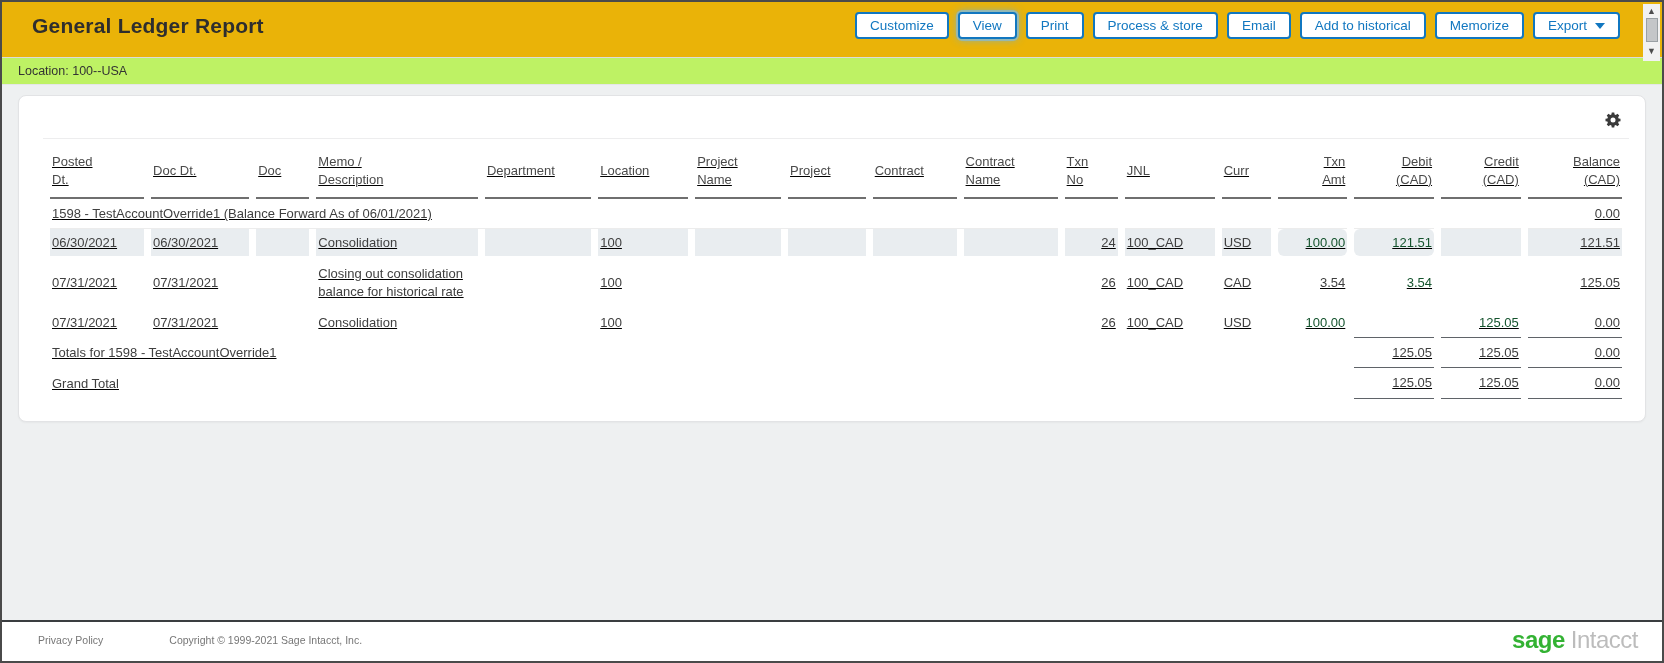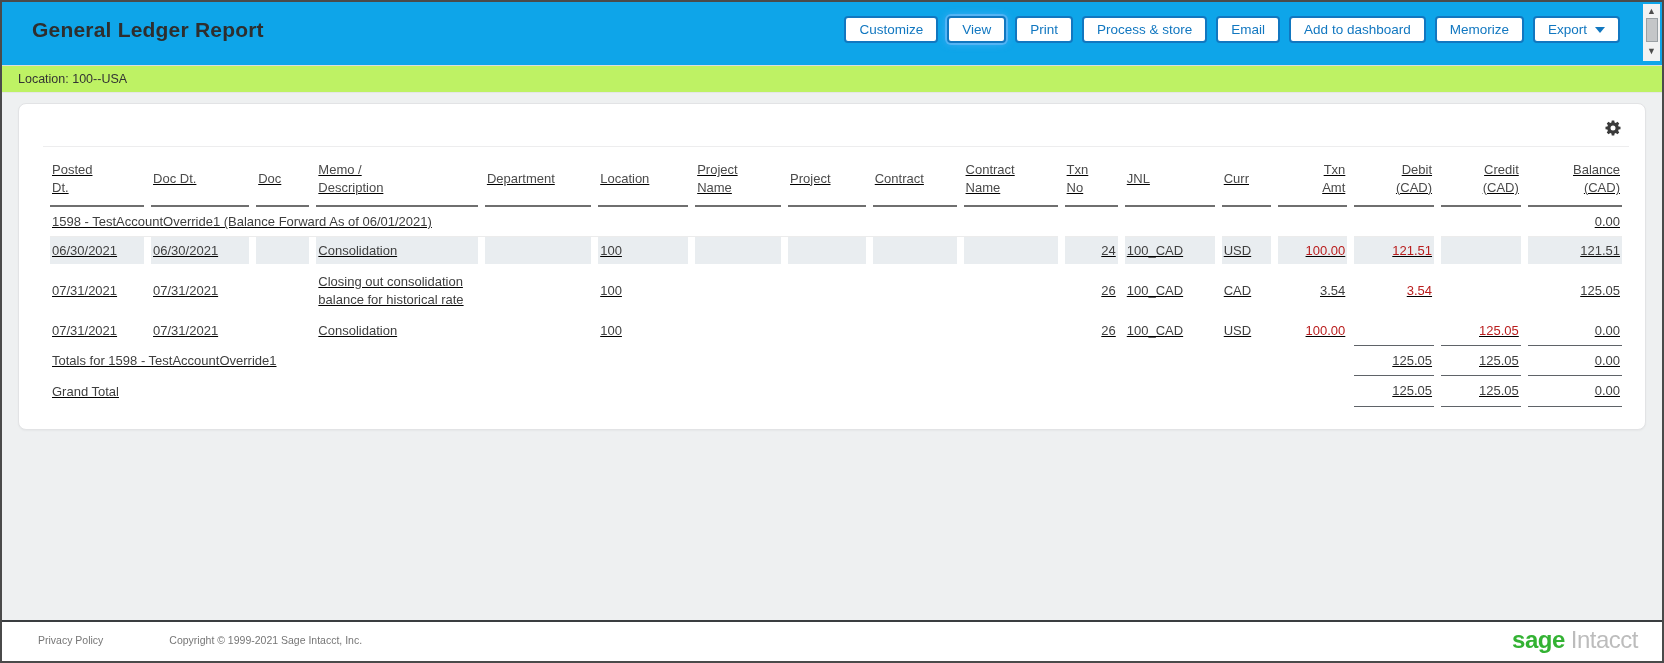--- a/index.html
+++ b/index.html
@@ -10,21 +10,21 @@
     position: relative;
     width: 1664px; height: 663px;
     border: 2px solid #4a4a4a;
     background: #eef0f1;
     display: flex; flex-direction: column;
     overflow: hidden;
   }
 
   
   .topbar {
-    height: 64px; background:#0ea5e9;
+    height: 56px; background:#eab308;
     border-bottom: 1px solid #dcdcdc;
     display: flex; align-items: center;
     padding: 0 28px 8px 30px;
     flex: 0 0 auto;
   }
   .page-title {
     font-size: 21px; font-weight: 700; color:#2e2e2e;
     letter-spacing: .2px;
     flex: 0 0 auto;
   }
@@ -83,21 +83,21 @@
     font-weight: 400; color:#4a4a4a; font-size: 13px;
     vertical-align: middle; padding: 12px 2px 9px 2px;
     border-bottom: 2px solid #6f6f6f; line-height: 1.35;
   }
   td { vertical-align: middle; padding: 5px 2px; line-height: 1.35; }
   .c-l { text-align: left; }
   .c-r { text-align: right; }
   .striped td { background: #e9edf0; }
   .group-row td { padding: 6px 2px 5px 2px; border-bottom: 1px solid #ececec; }
   .memo-row td { padding: 9px 2px; }
-  td.link { color:#b91c1c; cursor:pointer; }
+  td.link { color:#14532d; cursor:pointer;border-radius:6px; }
   .total-row td, .grand-row td { padding: 6px 2px; }
   td.tot { border-top: 1px solid #5f6368; border-bottom: 1px solid #5f6368; }
   td.gtot { border-bottom: 1px solid #5f6368; }
 
   col.c1{width:92px} col.c2{width:96px} col.c3{width:52px} col.c4{width:158px}
   col.c5{width:104px} col.c6{width:88px} col.c7{width:84px} col.c8{width:76px}
   col.c9{width:82px} col.c10{width:92px} col.c11{width:52px} col.c12{width:88px}
   col.c13{width:48px} col.c14{width:68px} col.c15{width:78px} col.c16{width:78px}
   col.c17{width:92px}
 
@@ -125,21 +125,21 @@
   </div>
 
   <div class="topbar">
     <div class="page-title">General Ledger Report</div>
     <div class="toolbar">
       <button class="btn">Customize</button>
       <button class="btn focused">View</button>
       <button class="btn">Print</button>
       <button class="btn">Process &amp; store</button>
       <button class="btn">Email</button>
-      <button class="btn">Add to dashboard</button>
+      <button class="btn">Add to historical</button>
       <button class="btn">Memorize</button>
       <button class="btn">
         <span>Export</span>
         <span class="caret-down"></span>
       </button>
     </div>
   </div>
 
   <div class="location-bar">
     <span>Location: 100--USA</span>

